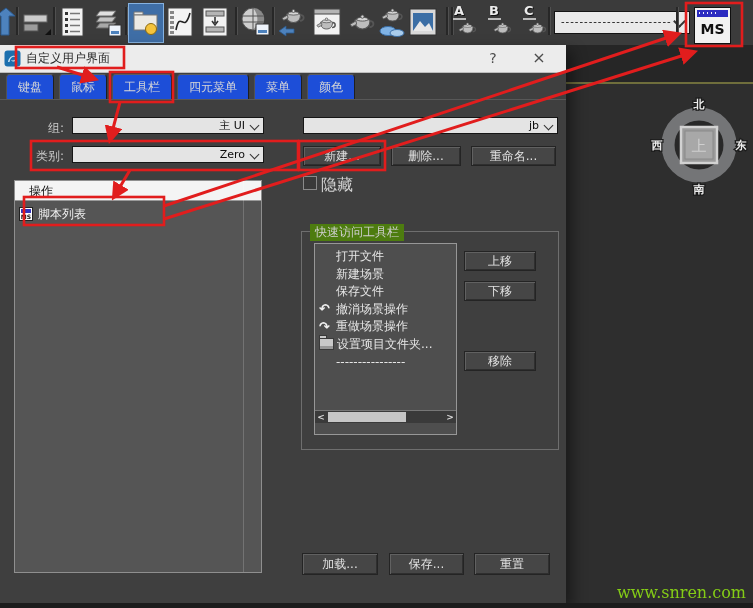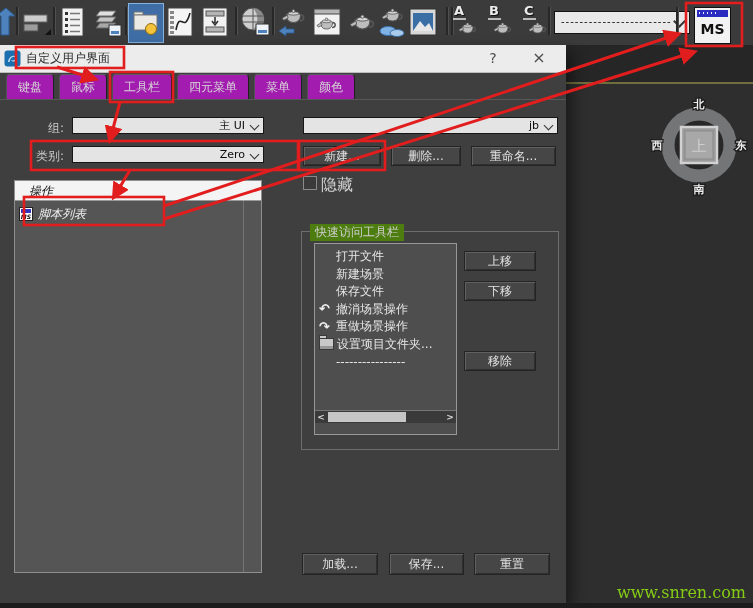--- a/index.html
+++ b/index.html
@@ -29,30 +29,30 @@
   #watermark{position:absolute;right:7px;top:538px;font-family:"DejaVu Serif","Liberation Serif",serif;font-size:16px;color:#84cc16;}
   #bottomstrip{position:absolute;left:0;top:603px;width:753px;height:5px;background:#1c1c1c;}
   
   #dialog{position:absolute;left:0;top:45px;width:566px;height:558px;background:#3f3f3f;box-shadow:6px 6px 14px rgba(0,0,0,.45);}
   #titlebar{position:absolute;left:0;top:0;width:566px;height:27px;background:#ececec;border-bottom:1px solid #bdbdbd;}
   #dlg-title{position:absolute;left:26px;top:0;line-height:26px;font-size:12px;color:#2b2b2b;}
   #dlg-help{position:absolute;left:482px;top:0;width:22px;line-height:26px;text-align:center;font-size:14px;color:#4d4d4d;}
   #dlg-close{position:absolute;left:528px;top:0;width:22px;line-height:26px;text-align:center;font-size:16px;color:#4d4d4d;}
   #tab-row{position:absolute;left:6px;top:28px;height:26px;display:flex;align-items:flex-end;}
   .tab{height:24px;padding:0 11px;margin-right:5px;display:flex;align-items:center;justify-content:center;
-       background:#a21caf;color:#d6d6d6;font-size:12px;border:1px solid #1f1f1f;border-bottom:none;
+       background:#1d4ed8;color:#d6d6d6;font-size:12px;border:1px solid #1f1f1f;border-bottom:none;
        border-top-color:#5e5e5e;border-left-color:#525252;border-radius:4px 4px 0 0;}
   #tabline{position:absolute;left:0;top:54px;width:566px;height:1px;background:#585858;}
   .flabel{position:absolute;width:50px;text-align:right;color:#c9c9c9;font-size:12px;}
   .dd{position:absolute;background:#e4e4e4;border:1px solid #161616;color:#0d0d0d;font-size:11px;line-height:15px;padding:0 18px 0 6px;box-sizing:border-box;text-align:right;}
   .dd .chev{position:absolute;right:5px;top:4px;width:6px;height:6px;border-right:1.5px solid #333;border-bottom:1.5px solid #333;transform:rotate(45deg);}
   .btn-dark{position:absolute;background:#464646;border:1px solid #242424;box-shadow:inset 1px 1px 0 #616161,inset -1px -1px 0 #2f2f2f;
             color:#e2e2e2;font-size:12px;display:flex;align-items:center;justify-content:center;box-sizing:border-box;}
   
-  #action-list{position:absolute;left:14px;top:135px;width:248px;height:393px;background:#555;border:1px solid #8f8f8f;box-sizing:border-box;font-style:italic;}
+  #action-list{position:absolute;left:14px;top:135px;width:248px;height:393px;background:#555;border:1px solid #8f8f8f;box-sizing:border-box;}
   #al-header{position:absolute;left:0;top:0;width:100%;height:20px;background:#f4f4f4;color:#111;font-size:12px;line-height:20px;padding-left:14px;box-sizing:border-box;border-bottom:1px solid #9a9a9a;}
   #al-coldiv{position:absolute;left:228px;top:0;width:1px;height:100%;background:rgba(255,255,255,.18);}
   #al-item{position:absolute;left:2px;top:24px;height:18px;display:flex;align-items:center;color:#f0f0f0;font-size:12px;}
   .ms-mini{width:14px;height:14px;background:#fff;border:1px solid #222;margin:0 5px 0 2px;box-sizing:border-box;}
   .ms-mini .ms-top{height:4px;margin:1px 1px 0 1px;background:#3434bd;}
   .ms-mini .ms-label{font-size:6px;line-height:7px;font-weight:bold;}
   
   #hide-box{position:absolute;left:303px;top:131px;width:12px;height:12px;background:#3a3a3a;border:1px solid #8a8a8a;}
   #hide-label{position:absolute;left:321px;top:130px;color:#d5d5d5;font-size:16px;}
   #qa-group{position:absolute;left:301px;top:186px;width:256px;height:217px;border:1px solid #6e6e6e;}

